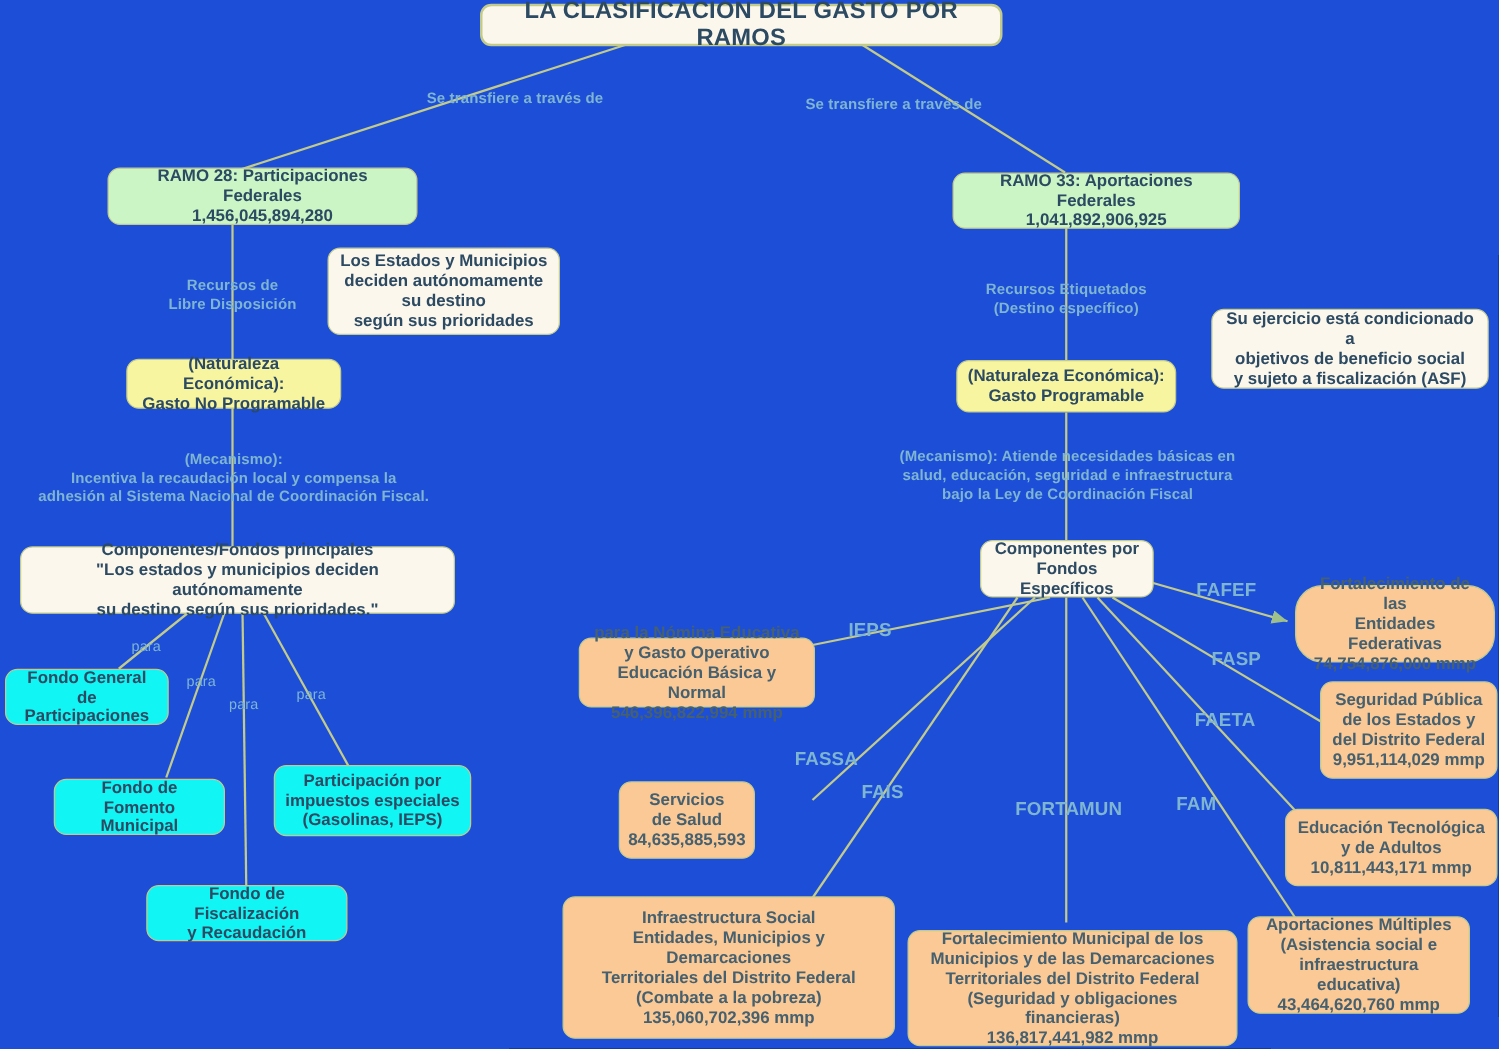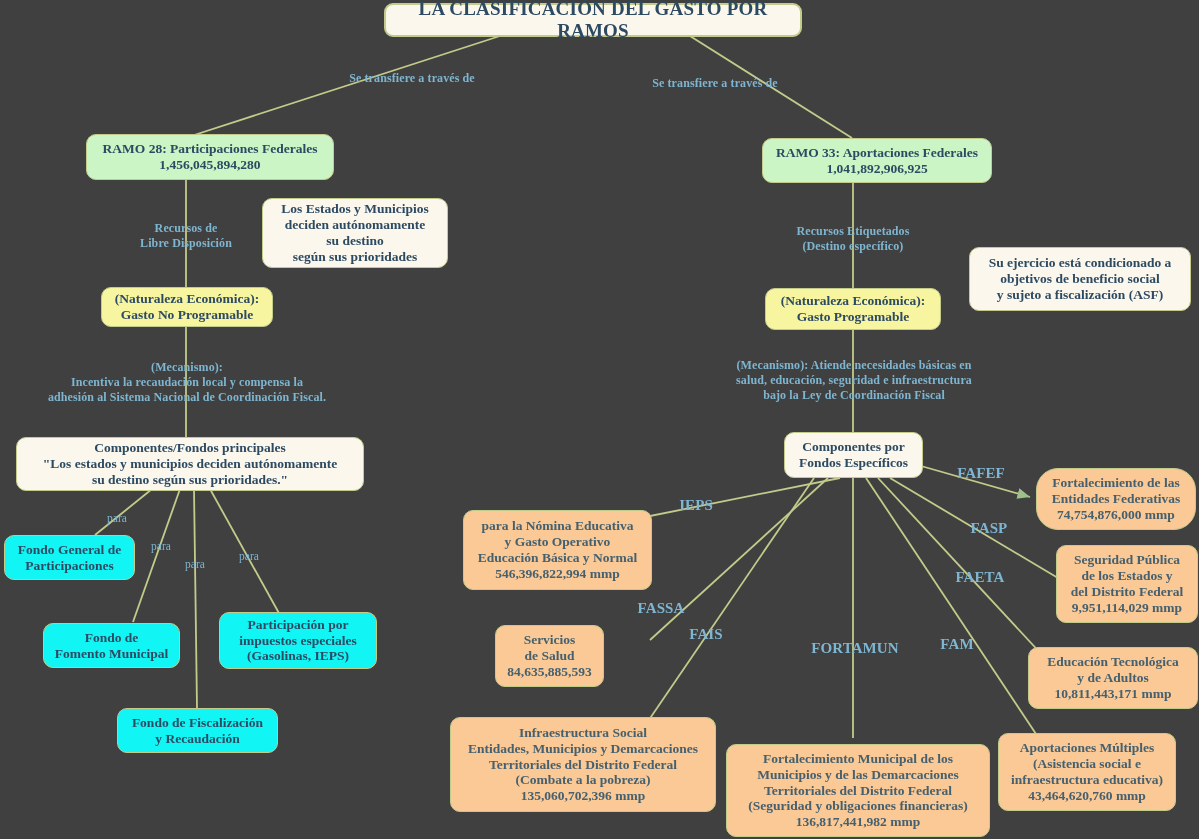--- a/index.html
+++ b/index.html
@@ -3,22 +3,22 @@
 <meta charset="utf-8">
 <style>
   html, body {
     margin: 0; padding: 0;
     background: #04293f;
   }
   #canvas {
     position: relative;
     width: 1199px;
     height: 839px;
-    background: #404040;
-    font-family: Liberation Serif, serif;
+    background: #1d4ed8;
+    font-family: Liberation Sans, sans-serif;
     overflow: hidden;
   }
   svg.edges {
     position: absolute;
     left: 0; top: 0;
     width: 1199px;
     height: 839px;
     pointer-events: none;
   }
   .node {
@@ -165,30 +165,30 @@
   <div class="node n-cream" style="left:969px; top:199px; width:222px; height:64px;margin-top:48px;">Su ejercicio está condicionado a
 objetivos de beneficio social
 y sujeto a fiscalización (ASF)</div>
 
   <div class="node n-yellow" style="left:765px; top:288px; width:176px; height:42px;">(Naturaleza Económica):
 Gasto Programable</div>
 
   <div class="node n-cream" style="left:784px; top:432px; width:139px; height:46px;">Componentes por
 Fondos Específicos</div>
 
-  <div class="node n-orange" style="left:463px; top:510px; width:189px; height:80px;">para la Nómina Educativa
+  <div class="node n-orange" style="left:463px; top:510px; width:189px; height:56px;">para la Nómina Educativa
 y Gasto Operativo
 Educación Básica y Normal
 546,396,822,994 mmp</div>
 
   <div class="node n-orange" style="left:495px; top:625px; width:109px; height:62px;">Servicios
 de Salud
 84,635,885,593</div>
 
-  <div class="node n-orange" style="left:450px; top:717px; width:266px; height:95px;">Infraestructura Social
+  <div class="node n-orange" style="left:450px; top:717px; width:266px; height:114px;">Infraestructura Social
 Entidades, Municipios y Demarcaciones
 Territoriales del Distrito Federal
 (Combate a la pobreza)
 135,060,702,396 mmp</div>
 
   <div class="node n-orange" style="left:726px; top:744px; width:264px; height:93px;">Fortalecimiento Municipal de los
 Municipios y de las Demarcaciones
 Territoriales del Distrito Federal
 (Seguridad y obligaciones financieras)
 136,817,441,982 mmp</div>

